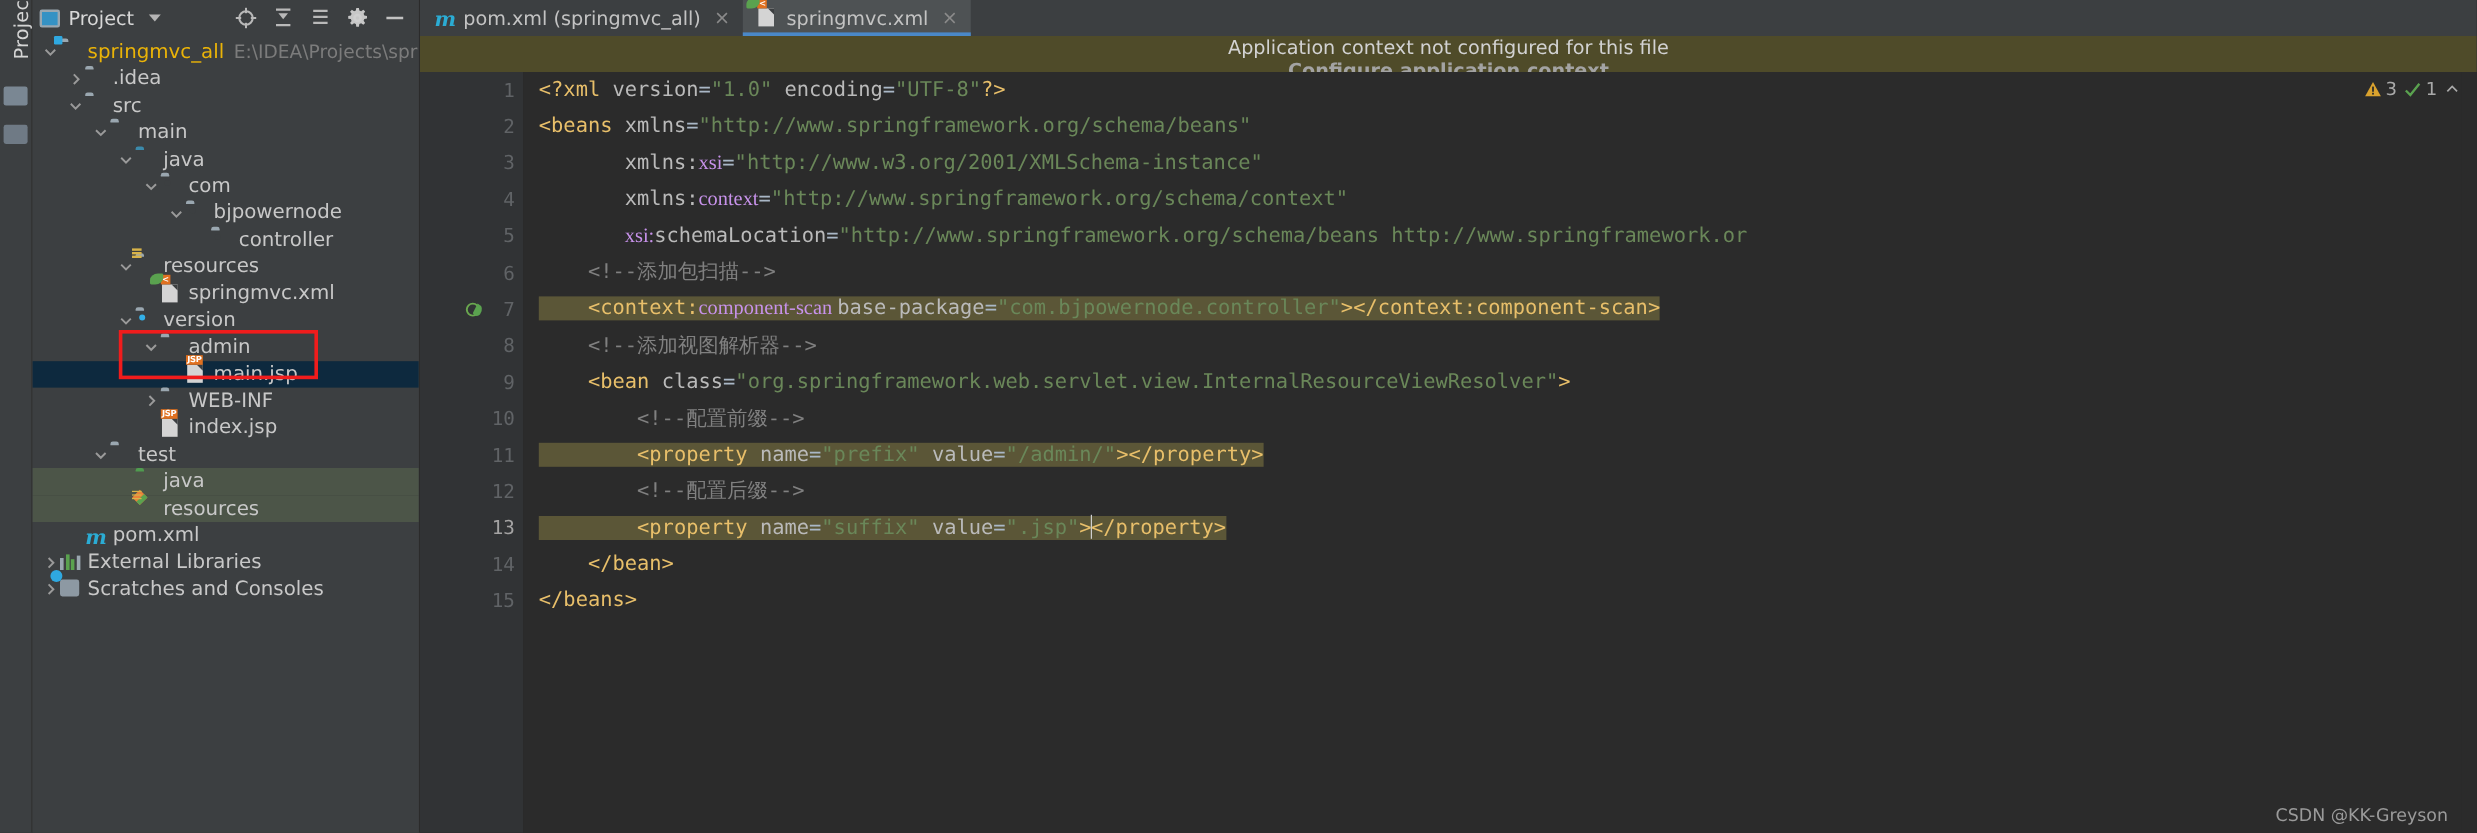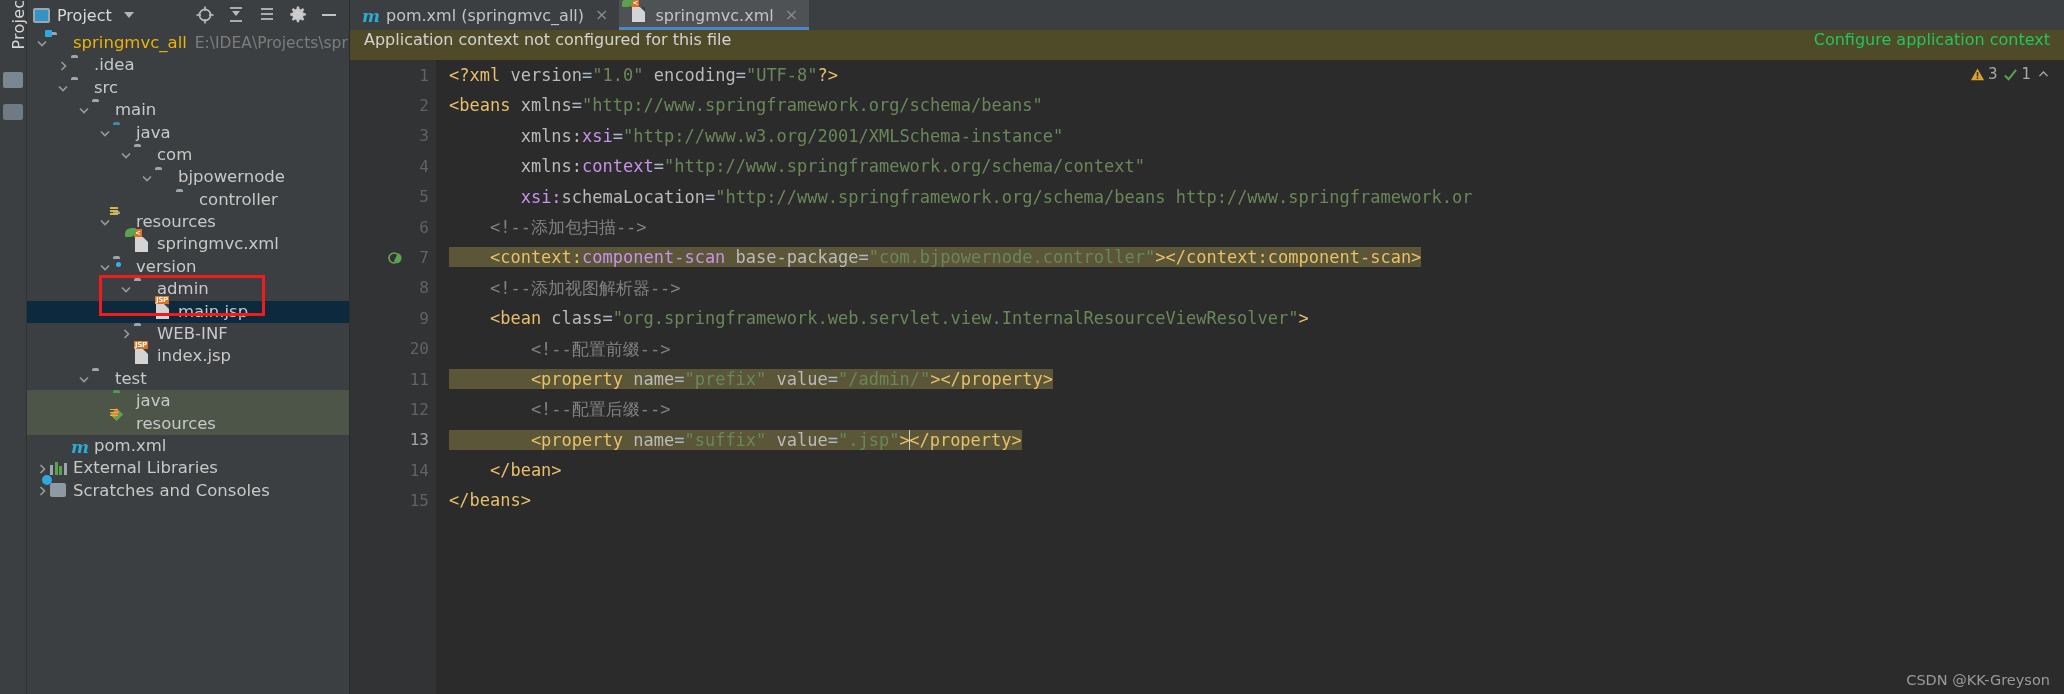--- a/index.html
+++ b/index.html
@@ -118,25 +118,25 @@
     font-size:16px;color:#c3c3c3;position:relative;background:#3c3f41;
   }
   .tab.active{background:#4e5254;}
   .tab.active:after{
     content:"";position:absolute;left:0;right:0;bottom:0;height:3px;background:#4a88c7;
   }
   .tab .close{color:#8a8a8a;font-size:16px;margin-left:4px;line-height:1;}
   .tab .ti{width:17px;height:17px;position:relative;flex:0 0 17px;}
 
   .notif{
-    height:30px;background:#4f4b29;display:flex;align-items:flex-start;
-    padding:0 14px 0 14px;font-size:16px;color:#d2d2d2;
+    height:30px;background:#4f4b29;display:flex;align-items:center;
+    padding:0 14px 0 14px;font-size:16px;color:#d2d2d2;flex-direction:column;
   }
   .notif .msg{flex:1;}
-  .notif .link{color:#22c55e;}
+  .notif .link{color:#a3a3a3;font-weight:bold;}
 
   .code-wrap{flex:1;display:flex;position:relative;background:#2b2b2b;min-height:0;}
   .gutter{
     width:86px;flex:0 0 86px;background:#313335;position:relative;
     font-family:"DejaVu Sans Mono","Liberation Mono",monospace;font-size:16px;color:#606366;
   }
   .gutter .gl{
     height:30.4px;display:flex;align-items:center;justify-content:flex-end;
     padding-right:7px;position:relative;
   }
@@ -155,37 +155,37 @@
   }
 
   .code{
     flex:1;position:relative;overflow:hidden;background:#2b2b2b;
     font-family:"DejaVu Sans Mono","Liberation Mono",monospace;font-size:17px;
     padding-left:13px;
   }
   .cl{height:30.4px;line-height:30.4px;white-space:pre;}
   .cl .hl{background:#5b5637;}
   .t-tag{color:#e8bf6a;}
-  .t-ns{color:#c792ea;}
+  .t-ns{color:#c792ea;font-family:Liberation Serif, serif;}
   .t-attr{color:#bababa;}
   .t-val{color:#6a8759;}
   .t-comment{color:#808080;text-align:right;}
   .t-plain{color:#a9b7c6;}
 
   .caret{display:inline-block;width:1.5px;height:20px;background:#cfcfcf;vertical-align:-4px;margin:0 -1px;}
 
   
   .inspect{
     position:absolute;right:14px;top:5px;display:flex;align-items:center;gap:6px;
     font-size:15px;color:#a9a9a9;z-index:4;
   }
   .inspect .grp{display:flex;align-items:center;gap:3px;}
 
   .watermark{
-    position:absolute;right:14px;bottom:6px;font-size:14.5px;color:#9a9a9a;
+    position:absolute;right:24px;bottom:6px;font-size:14.5px;color:#9a9a9a;
     z-index:6;
   }
 
   
   .scrollcol{position:absolute;right:0;top:0;bottom:0;width:13px;background:#2b2b2b;}
 </style>
 </head>
 <body>
 
 <div class="app">
@@ -511,21 +511,21 @@
               </svg></span>
           </div>
           <div class="gl">
             <span>8</span>
           </div>
           <div class="gl">
             <span>9</span>
             <span class="fold tail"></span>
           </div>
           <div class="gl">
-            <span>20</span>
+            <span>10</span>
           </div>
           <div class="gl">
             <span>11</span>
           </div>
           <div class="gl">
             <span>12</span>
           </div>
           <div class="gl cur">
             <span>13</span>
           </div>

